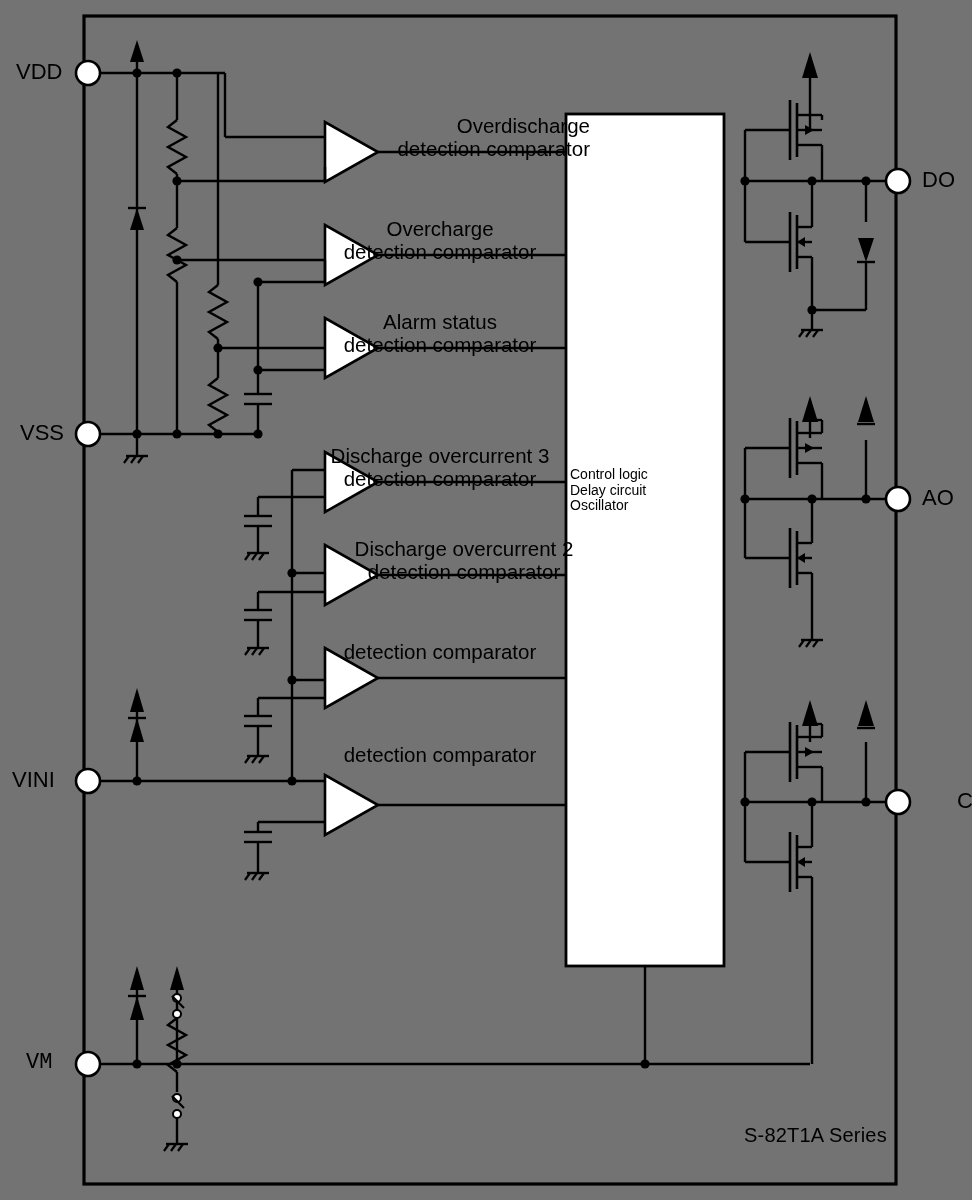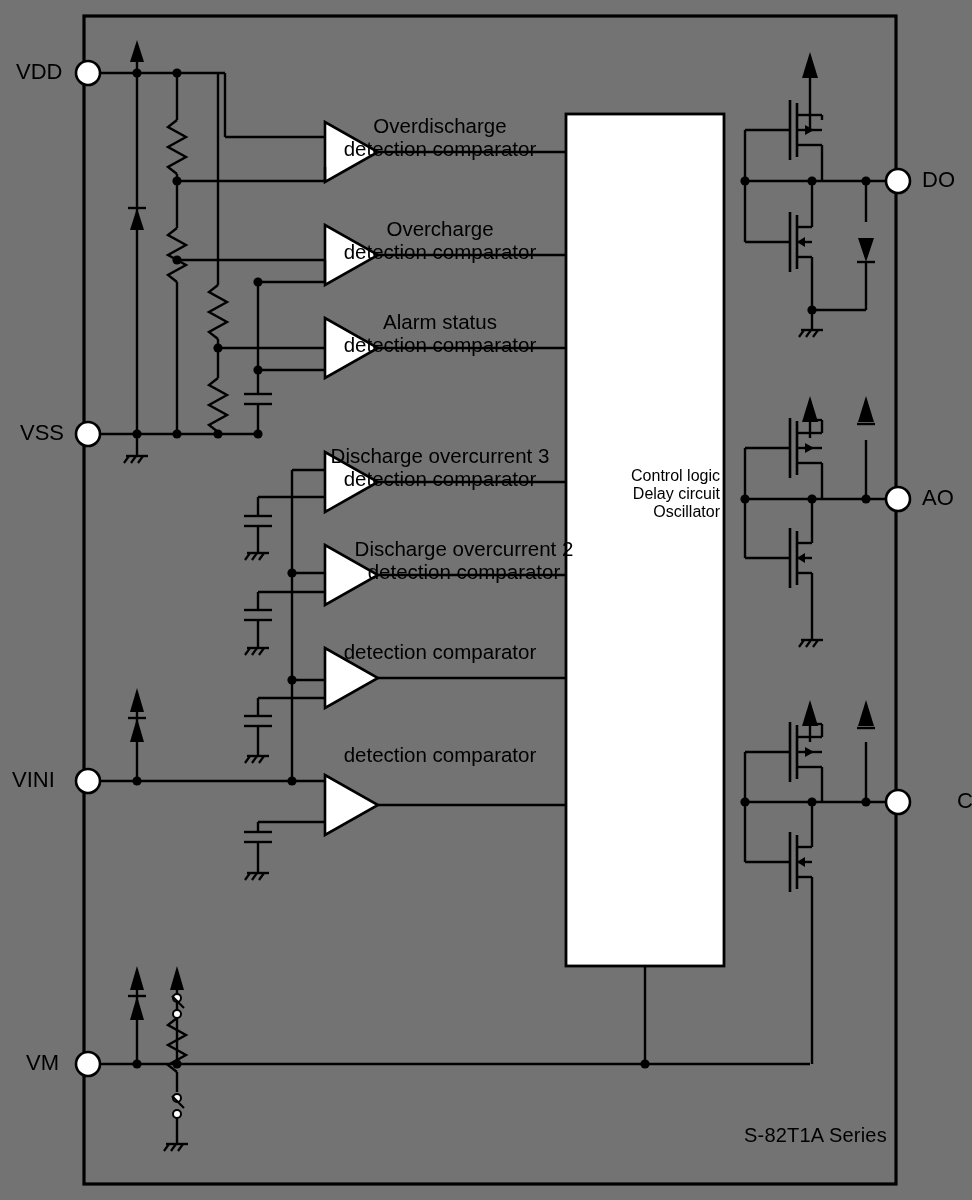--- a/index.html
+++ b/index.html
@@ -31,22 +31,22 @@
     line-height: 1.12;
   }
   .pinlbl {
     font-size: 22px;
   }
   .cmp-label {
     text-align: center;
     font-size: 20.5px;
   }
   .blocklbl {
-    text-align: right;
-    font-size: 16px;
+    text-align: left;
+    font-size: 14px;
   }
   .serieslbl {
     font-size: 20px;
     font-weight: normal;
     letter-spacing: 0.2px;
   }
 </style>
 </head>
 <body>
 
@@ -324,26 +324,26 @@
 
     <line x1="866" y1="802" x2="866" y2="742" stroke="#000" stroke-width="2.4"></line>
     <circle cx="866" cy="802" r="4.6" fill="#000"></circle>
     <polygon points="866,700 858,726 874,726" fill="#000"></polygon>
     <line x1="857" y1="728" x2="875" y2="728" stroke="#000" stroke-width="2.4"></line>
   </svg>
 
   <div class="lbl pinlbl" style="left:16px; top:60px;">VDD</div>
   <div class="lbl pinlbl" style="left:20px; top:421px;">VSS</div>
   <div class="lbl pinlbl" style="left:12px; top:768px;">VINI</div>
-  <div class="lbl pinlbl" style="left:26px; top:1051px;">VM</div>
+  <div class="lbl pinlbl" style="left:26px; top:1051px;font-family:Liberation Mono, monospace;">VM</div>
   <div class="lbl pinlbl" style="left:922px; top:168px;">DO</div>
   <div class="lbl pinlbl" style="left:922px; top:486px;">AO</div>
   <div class="lbl pinlbl" style="left:922px; top:789px;margin-left:35px;">CO</div>
 
-  <div class="lbl cmp-label" style="left:290px; top:115px; width:300px;">
+  <div class="lbl cmp-label" style="left:290px; top:115px; width:300px;text-align:right;">
     <div>Overdischarge</div>
     <div>detection comparator</div>
   </div>
   <div class="lbl cmp-label" style="left:290px; top:218px; width:300px;">
     <div>Overcharge</div>
     <div>detection comparator</div>
   </div>
   <div class="lbl cmp-label" style="left:290px; top:311px; width:300px;">
     <div>Alarm status</div>
     <div>detection comparator</div>

